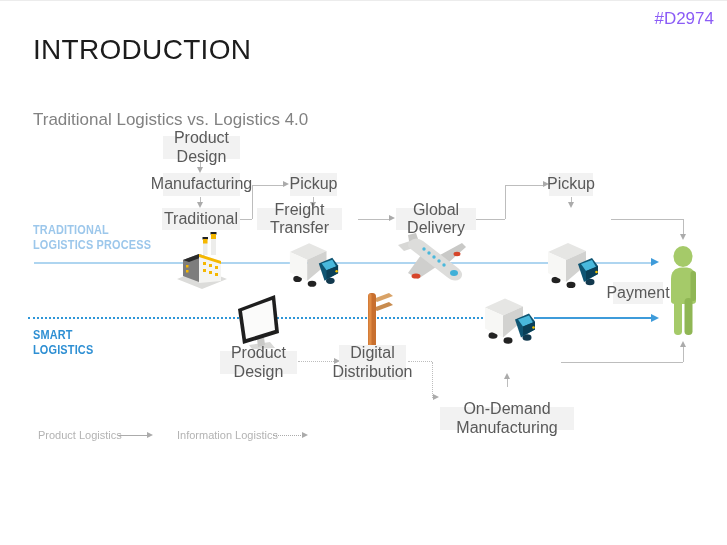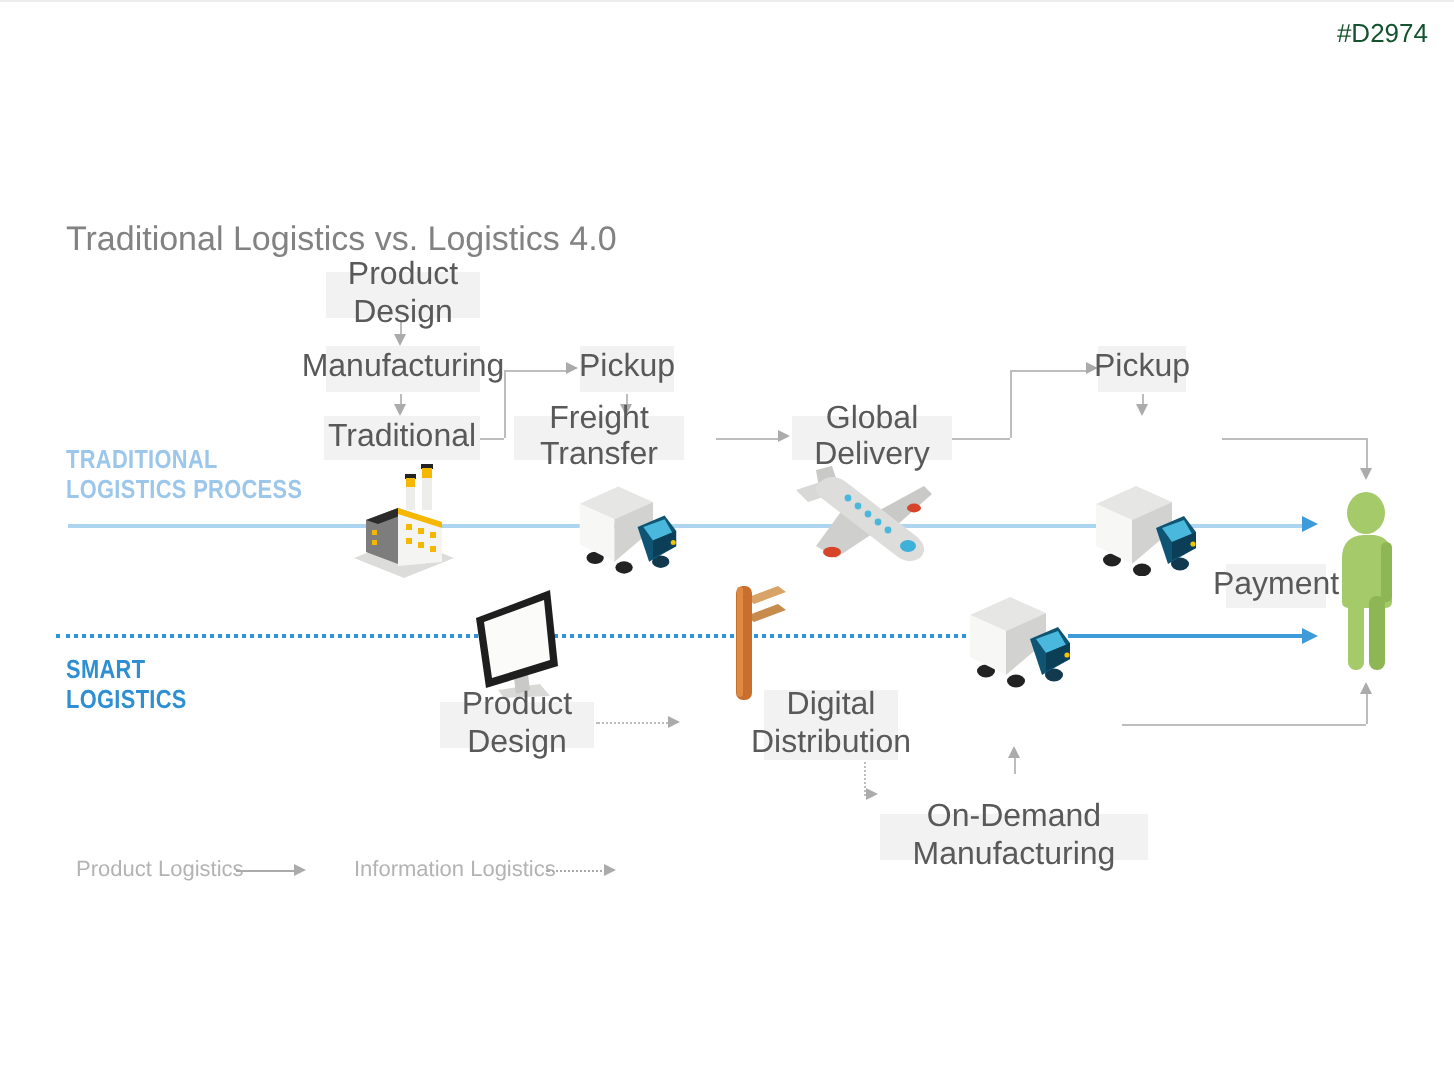--- a/index.html
+++ b/index.html
@@ -1,19 +1,19 @@
 <!DOCTYPE html>
 <html><head>
 <meta charset="utf-8">
 <style>
   html,body{margin:0;padding:0;background:#fff;}
   .slide{position:relative;width:727px;height:545px;background:#fff;overflow:hidden;
          font-family:"Liberation Sans",sans-serif;border-top:1px solid #ececec;}
   .abs{position:absolute;}
-  .slide-id{color:#14532d;font-size:13px;}
+  .slide-id{color:#8b5cf6;font-size:17px;}
   .title{color:#1c1c1c;font-size:28px;letter-spacing:.3px;}
   .subtitle{color:#828282;font-size:17px;}
   .lane-label{font-weight:bold;font-size:13px;line-height:1.12;letter-spacing:.2px;
               transform:scaleX(.84);transform-origin:0 0;white-space:nowrap;}
   .lane-trad{color:#9CC7EB;}
   .lane-smart{color:#2E8FD3;}
   .box{background:#F2F2F2;color:#595959;font-size:16px;line-height:1.15;
        display:flex;align-items:center;justify-content:center;text-align:center;}
   .hline{height:1px;background:#BDBDBD;}
   .vline{width:1px;background:#BDBDBD;}
@@ -28,20 +28,21 @@
   .arr-r-blue{width:0;height:0;border-top:4.5px solid transparent;border-bottom:4.5px solid transparent;border-left:8px solid #3E9BDA;}
   .legend-text{color:#B3B3B3;font-size:11px;}
   svg{display:block;}
 </style>
 </head>
 <body>
 
 <div class="slide">
 
   <div class="abs slide-id" style="right:13px;top:8px;">#D2974</div>
+  <div class="abs title" style="left:33px;top:33px;">INTRODUCTION</div>
   <div class="abs subtitle" style="left:33px;top:76px;margin-top:33px;">Traditional Logistics vs. Logistics 4.0</div>
 
   <div class="abs lane-label lane-trad" style="left:33px;top:222px;">
     <div>TRADITIONAL</div>
     <div>LOGISTICS PROCESS</div>
   </div>
   <div class="abs lane-label lane-smart" style="left:33px;top:327px;">
     <div>SMART</div>
     <div>LOGISTICS</div>
   </div>
@@ -213,21 +214,21 @@
   <div class="abs box" style="left:163px;top:135px;width:77px;height:23px;">Product Design</div>
   <div class="abs box" style="left:163px;top:172px;width:77px;height:23px;">Manufacturing</div>
   <div class="abs box" style="left:162px;top:207px;width:78px;height:22px;">Traditional</div>
   <div class="abs box" style="left:290px;top:172px;width:47px;height:23px;">Pickup</div>
   <div class="abs box" style="left:257px;top:207px;width:85px;height:22px;">Freight Transfer</div>
   <div class="abs box" style="left:396px;top:207px;width:80px;height:22px;">Global Delivery</div>
   <div class="abs box" style="left:549px;top:172px;width:44px;height:23px;">Pickup</div>
   <div class="abs box" style="left:613px;top:281px;width:50px;height:22px;">Payment</div>
 
   <div class="abs box" style="left:220px;top:350px;width:77px;height:23px;">Product Design</div>
-  <div class="abs box" style="left:339px;top:344px;width:67px;height:35px;margin-left:43px;">Digital Distribution</div>
+  <div class="abs box" style="left:339px;top:344px;width:67px;height:35px;">Digital Distribution</div>
   <div class="abs box" style="left:440px;top:406px;width:134px;height:23px;">On-Demand Manufacturing</div>
 
   <div class="abs legend-text" style="left:38px;top:428px;">Product Logistics</div>
   <div class="abs hline" style="left:118px;top:434px;width:29px;background:#ABABAB;"></div>
   <div class="abs arr-r" style="left:147px;top:431px;"></div>
   <div class="abs legend-text" style="left:177px;top:428px;">Information Logistics</div>
   <div class="abs hdot" style="left:273px;top:434px;width:28px;border-top-color:#ABABAB;"></div>
   <div class="abs arr-r" style="left:302px;top:431px;"></div>
 
 </div>

